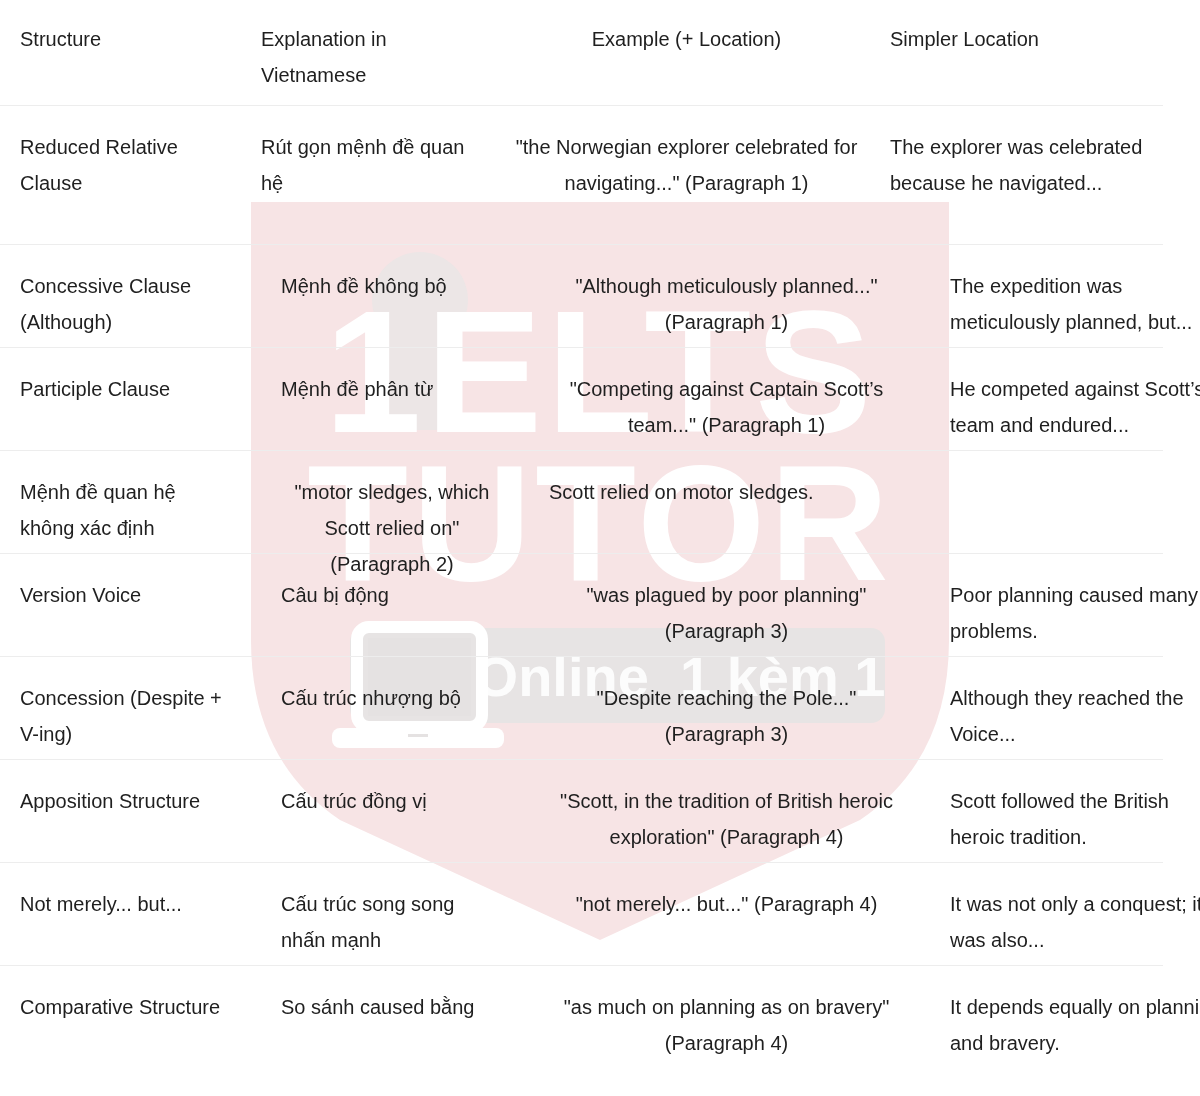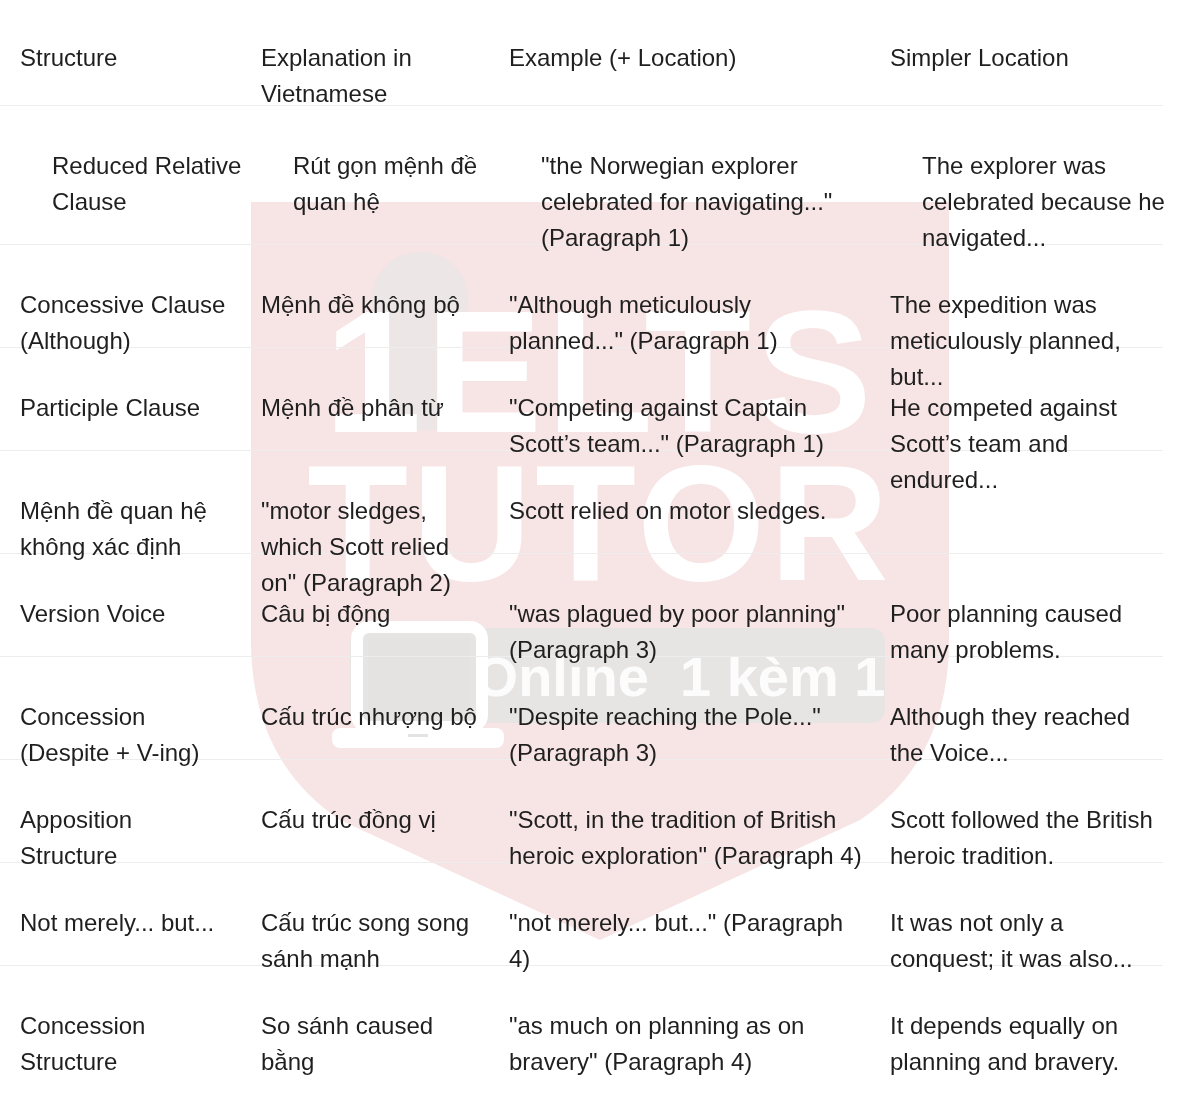--- a/index.html
+++ b/index.html
@@ -17,35 +17,34 @@
   }
   .row {
     display: grid;
     grid-template-columns: 241px 248px 381px 293px;
     border-bottom: 1px solid #ededed;
     box-sizing: border-box;
   }
   .row:last-child { border-bottom: none; }
   .cell {
     padding-left: 20px;
-    font-size: 24px;
+    font-size: 20px;
     line-height: 36px;
     box-sizing: border-box;
     padding-right: 6px;
-    margin-top: 19px;
   }
   .cell:first-child { padding-left: 20px; }
   .cell.c2 { padding-left: 20px; }
-  .cell.c3 { padding-left: 20px; }
+  .cell.c3 { padding-left: 20px; text-align: center; }
   .cell.c4 { padding-left: 20px; padding-right: 0; }
   .header .cell { padding-top: 21px; padding-bottom: 13px; }
   .body-row .cell { padding-top: 23px; padding-bottom: 12px; }
-  .r1 { height: 139px; padding-left: 32px; }
+  .r1 { height: 139px; }
   .header { height: 106px; }
-  .rn { height: 103px; }
+  .rn { height: 103px; gap: 20px; }
 </style>
 </head>
 <body>
 
 <svg class="watermark" viewBox="0 0 1200 1096" xmlns="http://www.w3.org/2000/svg">
   <g>
     <path d="M251 202 L949 202 L949 640 Q949 760 860 820 L600 940 L340 820 Q251 760 251 640 Z" fill="#f7e4e5"></path>
   </g>
   <g>
     <rect x="350" y="628" width="535" height="95" rx="14" fill="#e7e4e4"></rect>
@@ -120,24 +119,24 @@
 
   <div class="row body-row rn">
     <div class="cell c1">Apposition Structure</div>
     <div class="cell c2">Cấu trúc đồng vị</div>
     <div class="cell c3">"Scott, in the tradition of British heroic exploration" (Paragraph 4)</div>
     <div class="cell c4">Scott followed the British heroic tradition.</div>
   </div>
 
   <div class="row body-row rn">
     <div class="cell c1">Not merely... but...</div>
-    <div class="cell c2">Cấu trúc song song sánh mạnh</div>
+    <div class="cell c2">Cấu trúc song song nhấn mạnh</div>
     <div class="cell c3">"not merely... but..." (Paragraph 4)</div>
     <div class="cell c4">It was not only a conquest; it was also...</div>
   </div>
 
   <div class="row body-row rn">
-    <div class="cell c1">Concession Structure</div>
+    <div class="cell c1">Comparative Structure</div>
     <div class="cell c2">So sánh caused bằng</div>
     <div class="cell c3">"as much on planning as on bravery" (Paragraph 4)</div>
     <div class="cell c4">It depends equally on planning and bravery.</div>
   </div>
 </div>
 
 </body></html>

